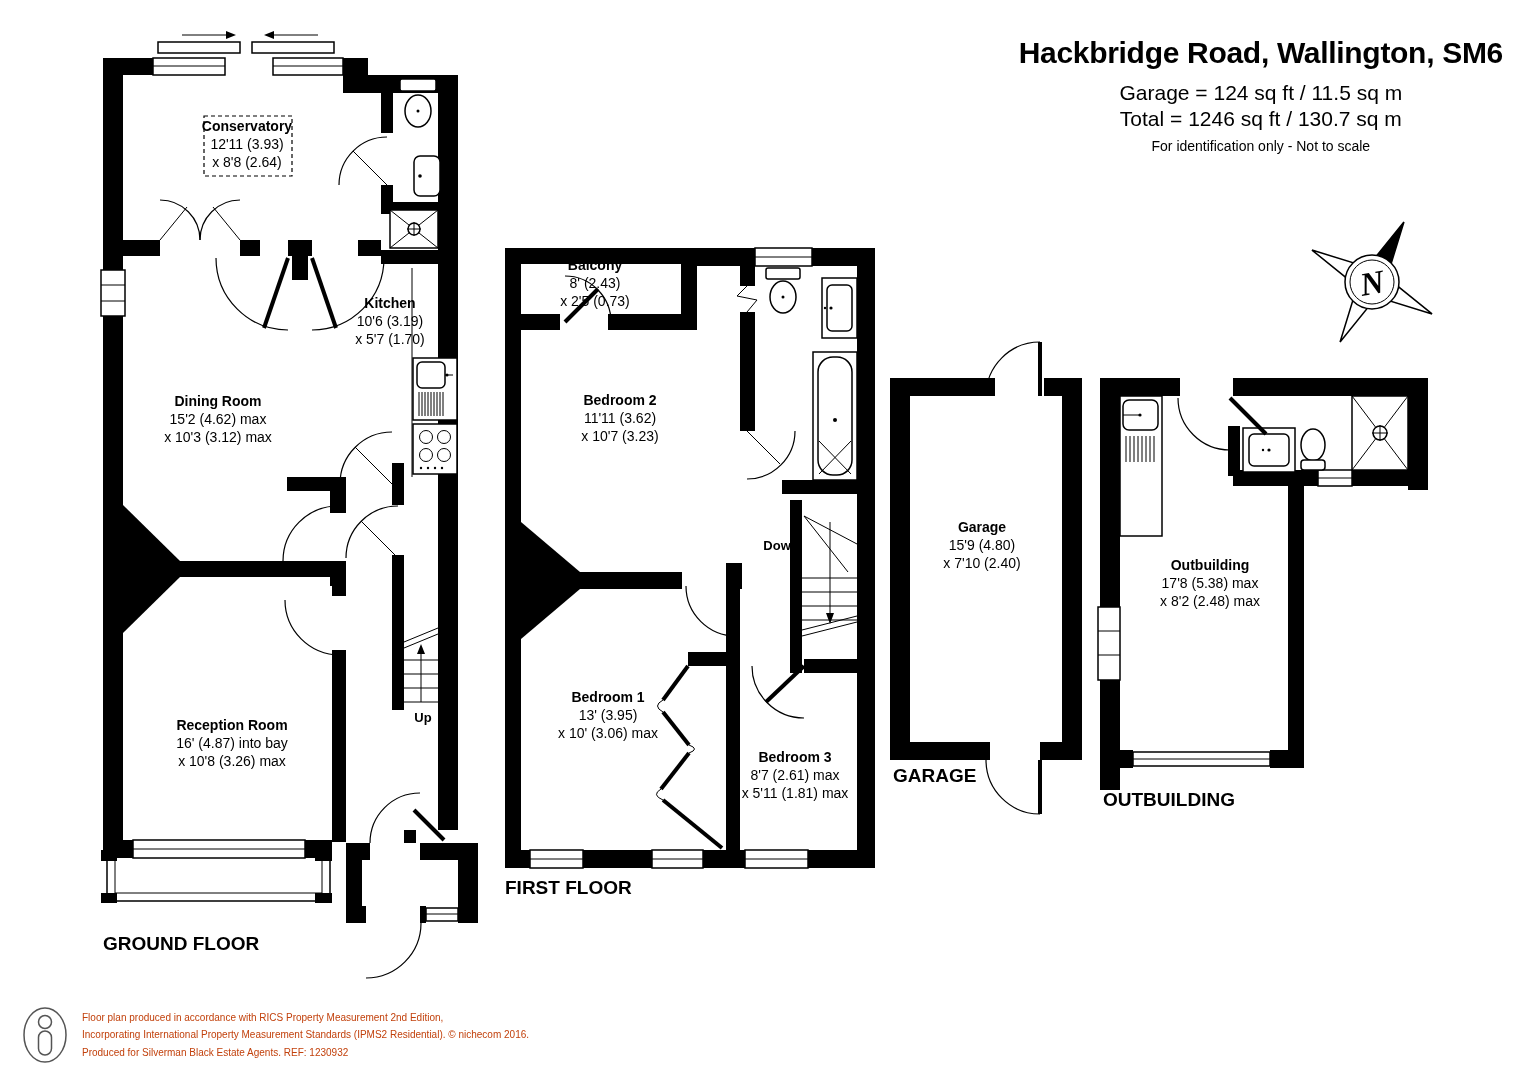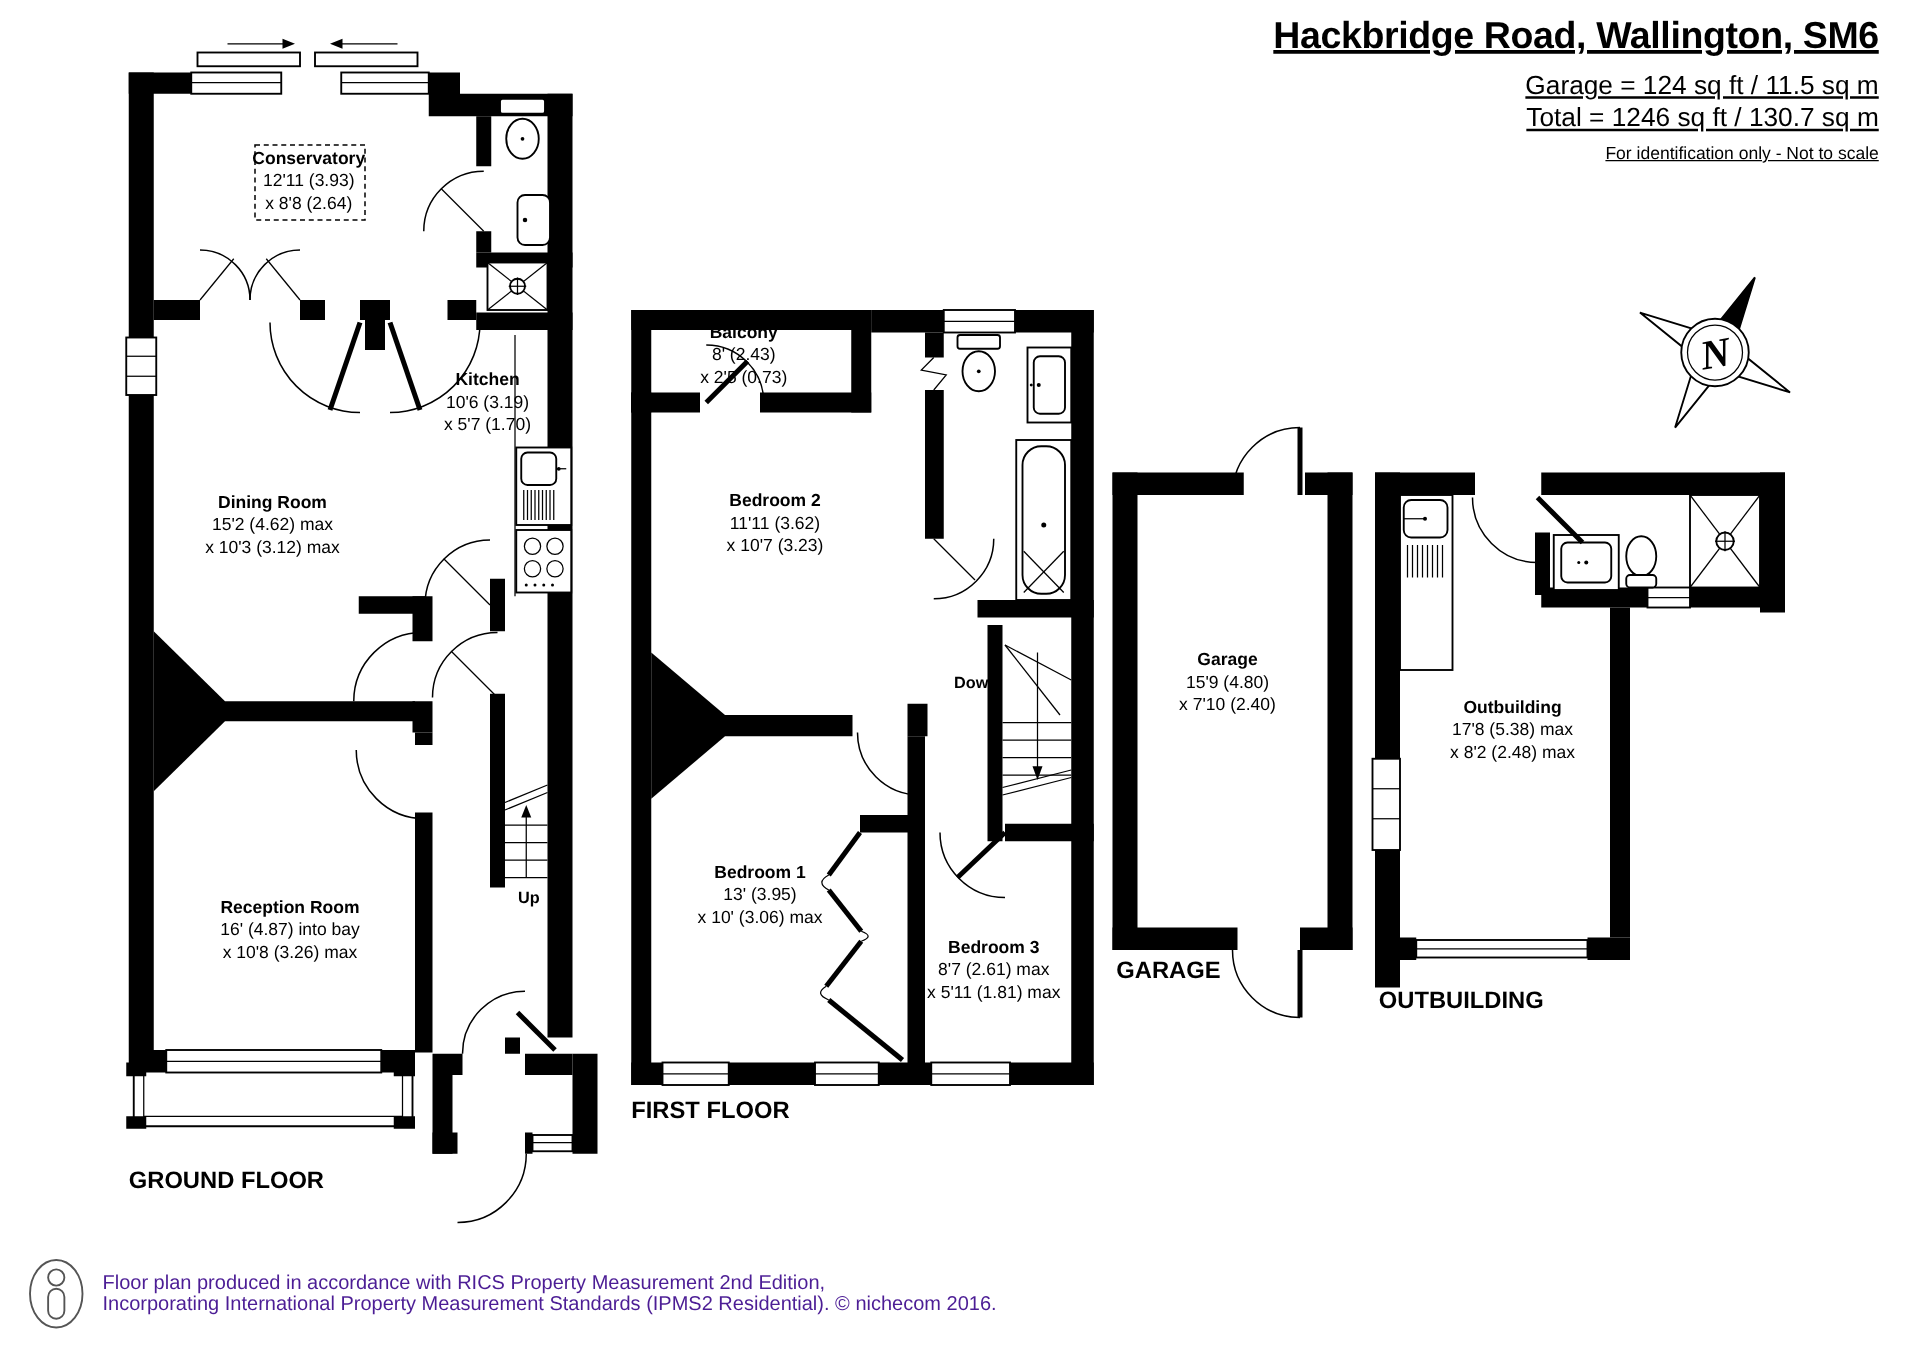--- a/index.html
+++ b/index.html
@@ -13,27 +13,27 @@
   .a{fill:none;stroke:#000;stroke-width:1.2;}
   .t{fill:none;stroke:#000;stroke-width:1;}
   .lf{stroke:#000;stroke-width:4;}
   .dash{fill:none;stroke:#000;stroke-width:1.2;stroke-dasharray:4 3;}
   .room-name{font:bold 14px "Liberation Sans",sans-serif;fill:#000;text-anchor:middle;}
   .room-dim{font:14px "Liberation Sans",sans-serif;fill:#000;text-anchor:middle;}
   .floor-label{font:bold 19px "Liberation Sans",sans-serif;fill:#000;}
   .stair-label{font:bold 13px "Liberation Sans",sans-serif;fill:#000;text-anchor:middle;}
   .north-n{font:italic bold 33px "Liberation Serif",serif;fill:#000;text-anchor:middle;}
   
-  .header{position:absolute;top:12px;right:24px;text-align:right;text-decoration:underline;}
+  .header{position:absolute;top:36px;right:24px;text-align:center;}
   .address{font-size:30px;font-weight:bold;letter-spacing:-0.3px;margin-bottom:10px;}
   .area-line{font-size:21px;line-height:26px;}
   .disclaimer{font-size:14px;margin-top:6px;}
   
   .footer{position:absolute;left:22px;top:1006px;display:flex;align-items:center;gap:14px;}
-  .footer-text{color:#4c1d95;font-size:16px;line-height:17.5px;}
+  .footer-text{color:#c2410c;font-size:10px;line-height:17.5px;}
 </style>
 </head>
 <body>
 
 <div class="canvas">
 
   <svg class="plan-svg" width="1527" height="1080" viewBox="0 0 1527 1080">
 
     <g>
       <g>
@@ -441,16 +441,17 @@
 
   <div class="footer">
     <svg width="46" height="58" viewBox="0 0 46 58">
       <ellipse cx="23" cy="29" rx="21" ry="27" fill="none" stroke="#555" stroke-width="1.5"></ellipse>
       <circle cx="23" cy="16" r="6.5" fill="none" stroke="#555" stroke-width="1.5"></circle>
       <rect x="16.5" y="25" width="13" height="24" rx="6.5" fill="none" stroke="#555" stroke-width="1.5"></rect>
     </svg>
     <div class="footer-text">
       <div>Floor plan produced in accordance with RICS Property Measurement 2nd Edition,</div>
       <div>Incorporating International Property Measurement Standards (IPMS2 Residential).   © nichecom 2016.</div>
+      <div>Produced for Silverman Black Estate Agents.   REF: 1230932</div>
     </div>
   </div>
 
 </div>
 
 </body></html>

